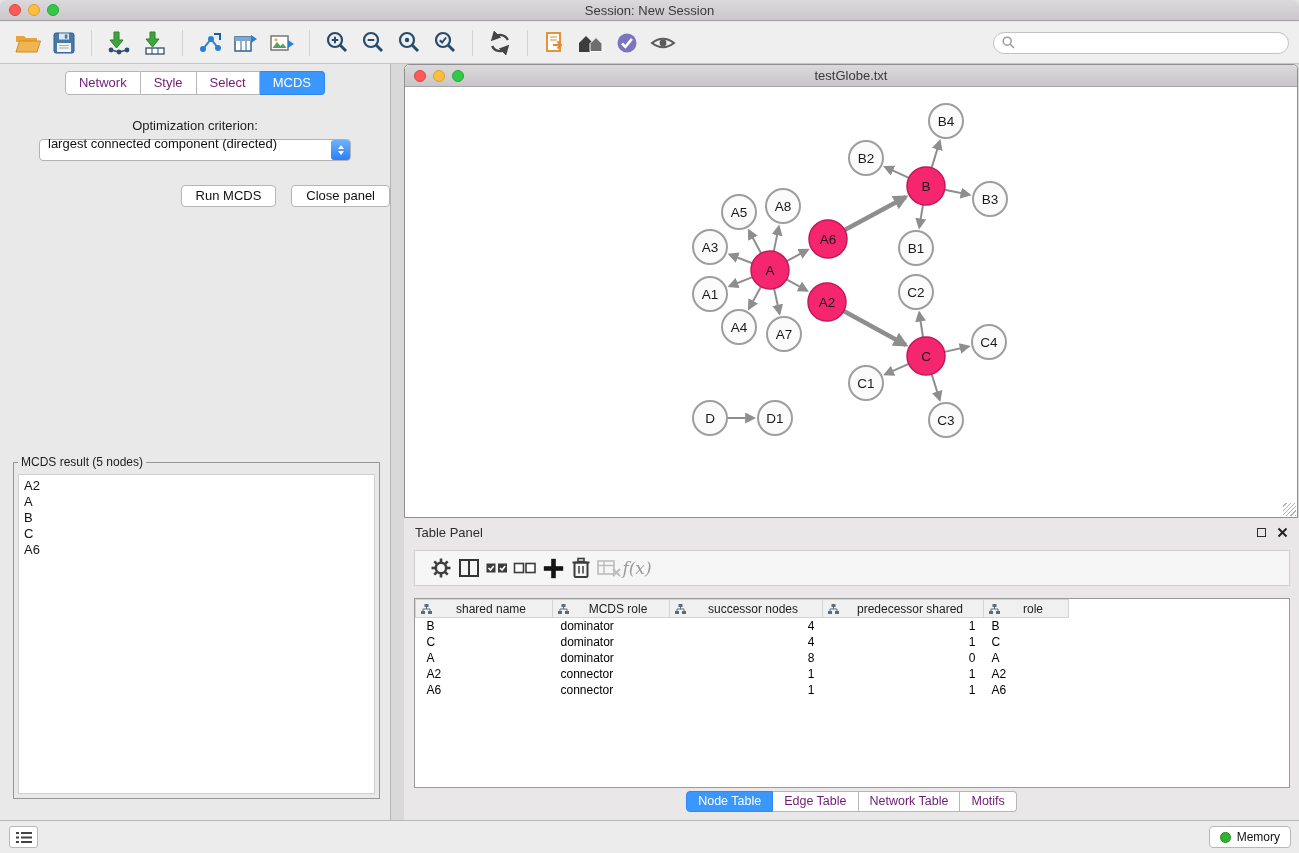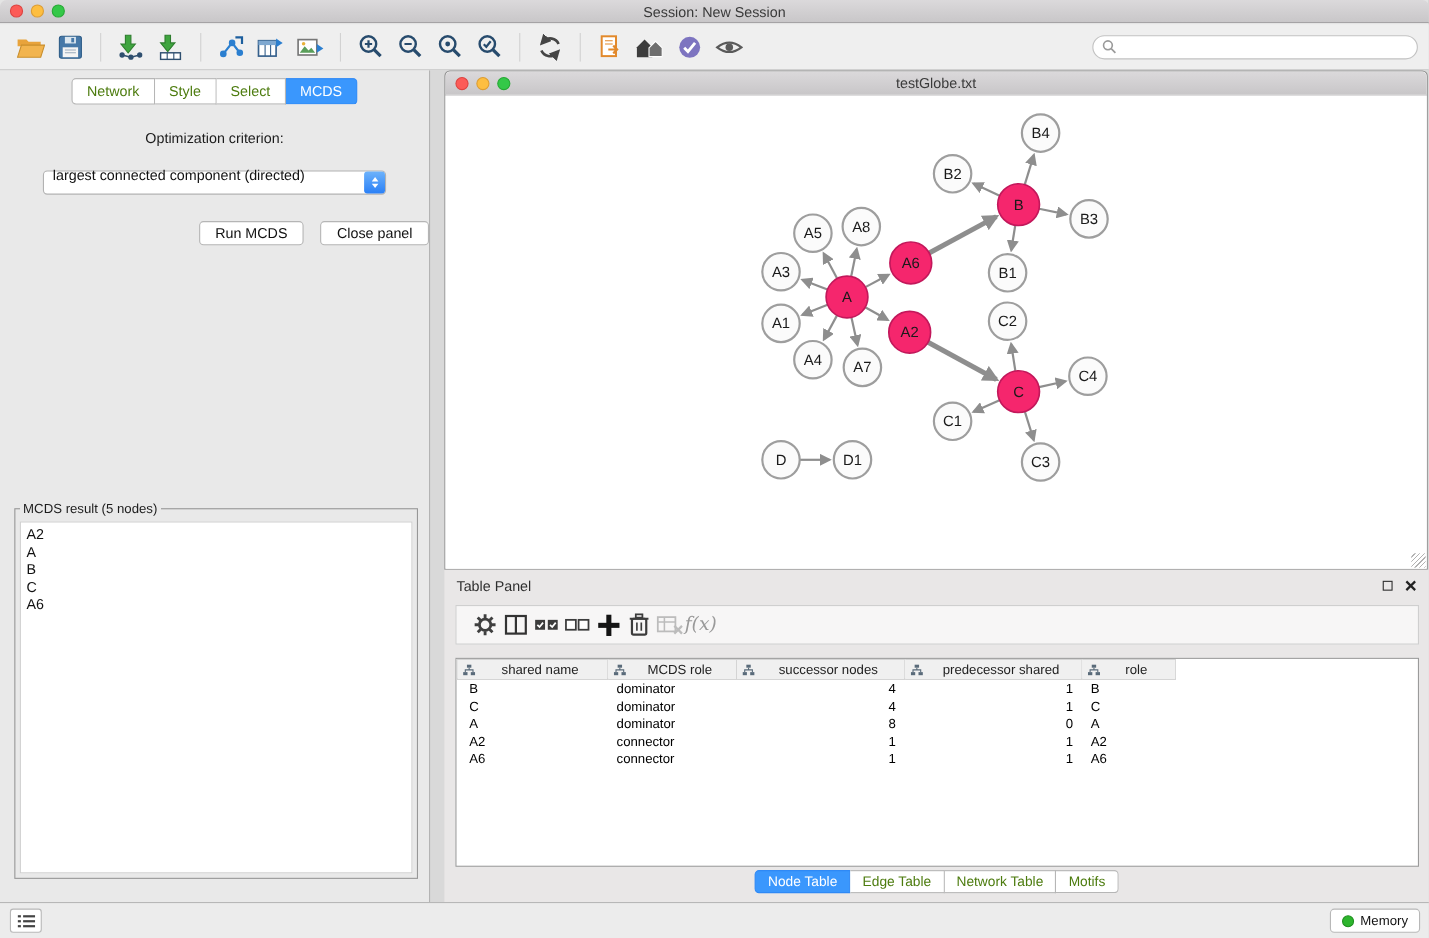--- a/index.html
+++ b/index.html
@@ -30,29 +30,29 @@
   .main { position:absolute; top:64px; left:0; right:0; bottom:33px; background:#d9d9d9; }
 
   
   .control-panel { position:absolute; left:0; top:0; width:391px; height:100%;
     background:#e9e9e9; border-right:1px solid #b3b3b3; }
   .panel-header { height:28px; display:flex; align-items:center; padding:0 11px; font-size:13px; color:#2e2e2e; }
   .win-controls { margin-left:auto; display:flex; gap:11px; align-items:center; }
   .float-glyph { width:9px; height:9px; border:1.5px solid #2e2e2e; display:inline-block; }
 
   .seg { display:flex; justify-content:center; }
-  .seg-tab { padding:3px 13px 4px; font-size:13px; color:#4d7c0f; background:#fff;
+  .seg-tab { padding:3px 13px 4px; font-size:13px; color:#701a75; background:#fff;
     border:1px solid #b6b6b6; border-left-width:0; cursor:default; }
   .seg-tab:first-child { border-left-width:1px; border-radius:4px 0 0 4px; }
   .seg-tab:last-child { border-radius:0 4px 4px 0; }
   .seg-tab.active { background:#3a97fd; border-color:#2f89f5; color:#fff; }
   #cp-tabs { margin-top:7px; }
 
   .opt-label { text-align:center; margin-top:23px; font-size:13px; color:#1c1c1c; }
-  .dropdown { position:relative; width:312px; height:22px; margin:22px auto 0; background:#fff;
+  .dropdown { position:relative; width:312px; height:22px; margin:6px auto 0; background:#fff;
     border:1px solid #b2b2b2; border-radius:4px; font-size:13px; color:#111;
     display:flex; align-items:center; padding:0 24px 14px 8px; }
   .dd-stepper { position:absolute; right:0px; top:0px; width:19px; height:20px;
     border-radius:3px; background:linear-gradient(#6cb2fb,#2b80f6);
     display:flex; flex-direction:column; align-items:center; justify-content:center; gap:2px; }
   .arr-up { width:0; height:0; border-left:3.5px solid transparent; border-right:3.5px solid transparent; border-bottom:4.5px solid #fff; }
   .arr-dn { width:0; height:0; border-left:3.5px solid transparent; border-right:3.5px solid transparent; border-top:4.5px solid #fff; }
 
   .btn-row { display:flex; justify-content:flex-end; gap:15px; margin-top:24px; }
   .mac-btn { background:#fff; border:1px solid #b5b5b5; border-radius:4px; font-size:13px;

